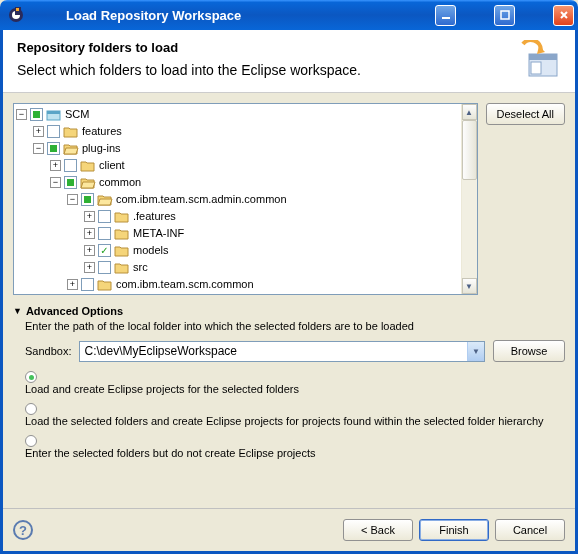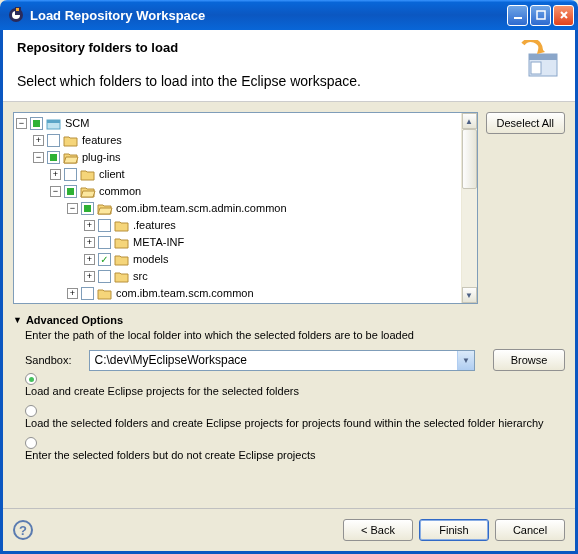--- a/index.html
+++ b/index.html
@@ -1,29 +1,29 @@
 <!DOCTYPE html>
 <html><head>
 <meta charset="utf-8">
 <style>
 * { box-sizing: border-box; margin: 0; padding: 0; font-family: Tahoma, Arial, sans-serif; font-size: 11px; }
 body { background: #ece9d8; width: 578px; height: 554px; overflow: hidden; }
 
-.titlebar { height: 30px; background: linear-gradient(to bottom, #3a95ff 0%, #0866d8 8%, #0b57c1 50%, #0866d8 100%); display: flex; align-items: center; padding: 0 4px; border-radius: 7px 7px 0 0; }
+.titlebar { height: 30px; background: linear-gradient(to bottom, #3a95ff 0%, #0866d8 8%, #0b57c1 50%, #0866d8 100%); display: flex; align-items: center; padding: 0 4px; border-radius: 7px 7px 0 0; gap: 36px; }
 .titlebar .icon { width: 16px; height: 16px; margin: 0 4px; display: flex; align-items: center; justify-content: center; }
 .titlebar .title { color: #fff; font-weight: bold; font-size: 13px; flex: 1; margin-left: 2px; }
 .winbtn { width: 21px; height: 21px; margin-left: 2px; border-radius: 3px; border: 1px solid #fff; display: flex; align-items: center; justify-content: center; color: #fff; font-weight: bold; font-size: 12px; }
 .winbtn.min, .winbtn.max { background: linear-gradient(to bottom, #6fa5e6, #2e6bd0); }
 .winbtn.close { background: linear-gradient(to bottom, #f7966f, #e1421c); }
 
 .window-body { border: 3px solid #0b57c1; border-top: none; height: 524px; background: #ece9d8; display: flex; flex-direction: column; }
 
 .header { background: #fff; padding: 10px 14px 12px 14px; display: flex; border-bottom: 1px solid #ccc; }
 .header-text { flex: 1; }
-.header h1 { font-size: 13px; font-weight: bold; color: #000; margin-bottom: 18px; }
+.header h1 { font-size: 13px; font-weight: bold; color: #000; margin-bottom: 7px; }
 .header p { font-size: 14px; color: #000; }
 .header-icon { width: 44px; height: 40px; }
 
 .content { flex: 1; padding: 10px 10px 0 10px; display: flex; flex-direction: column; overflow: hidden; }
 
 .tree-row { display: flex; gap: 8px; }
 .tree-container { flex: 1; border: 1px solid #7f9db9; background: #fff; height: 192px; overflow: hidden; position: relative; }
 .tree-scroll { position: absolute; right: 0; top: 0; bottom: 0; width: 16px; background: #f1efe2; border-left: 1px solid #ece9d8; }
 .scroll-up, .scroll-down { height: 16px; background: linear-gradient(to bottom, #fdfdfd, #e6e5d8); border: 1px solid #c8c6b8; display: flex; align-items: center; justify-content: center; font-size: 8px; color: #4d6185; }
 .scroll-thumb { position: absolute; top: 16px; left: 0; right: 0; height: 60px; background: linear-gradient(to right, #fdfdfd, #e6e5d8); border: 1px solid #c8c6b8; border-radius: 2px; }
@@ -39,21 +39,21 @@
 .node-label { }
 
 .side-buttons { display: flex; flex-direction: column; gap: 6px; }
 .btn { background: linear-gradient(to bottom, #fff, #ece9d8); border: 1px solid #919191; border-radius: 3px; padding: 2px 10px; font-size: 11px; cursor: pointer; min-width: 72px; text-align: center; height: 22px; }
 .btn:disabled { color: #a0a0a0; }
 
 .adv { margin-top: 10px; }
 .adv-header { display: flex; align-items: center; font-weight: bold; font-size: 11px; margin-bottom: 3px; cursor: pointer; }
 .adv-header .tw { margin-right: 4px; font-size: 9px; }
 .adv-desc { font-size: 11px; margin-bottom: 8px; padding-left: 12px; }
-.sandbox-row { display: flex; align-items: center; gap: 18px; margin-bottom: 2px; padding-left: 12px; justify-content: center; }
+.sandbox-row { display: flex; align-items: center; gap: 8px; margin-bottom: 9px; padding-left: 12px; justify-content: center; }
 .sandbox-row label { }
 .combo { flex: 1; display: flex; border: 1px solid #7f9db9; background: #fff; height: 21px; }
 .combo input { flex: 1; border: none; padding: 0 4px; font-size: 12px; outline: none; }
 .combo .dd { width: 17px; background: linear-gradient(to bottom, #dbeaf9, #b0cdf1); border-left: 1px solid #b0cdf1; display: flex; align-items: center; justify-content: center; font-size: 8px; color: #4d6185; }
 
 .radios { padding-left: 12px; }
 .radio-row { display: flex; margin-bottom: 8px; cursor: pointer; flex-direction: column; }
 .radio { width: 12px; height: 12px; border: 1px solid #919191; border-radius: 50%; margin-right: 6px; display: flex; align-items: center; justify-content: center; background: #fff; }
 .radio.selected::after { content: ""; width: 5px; height: 5px; border-radius: 50%; background: #45c15c; }
 

